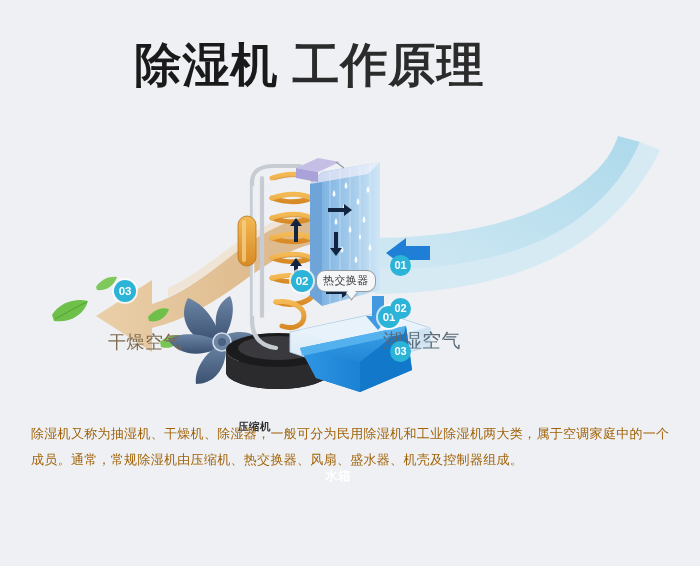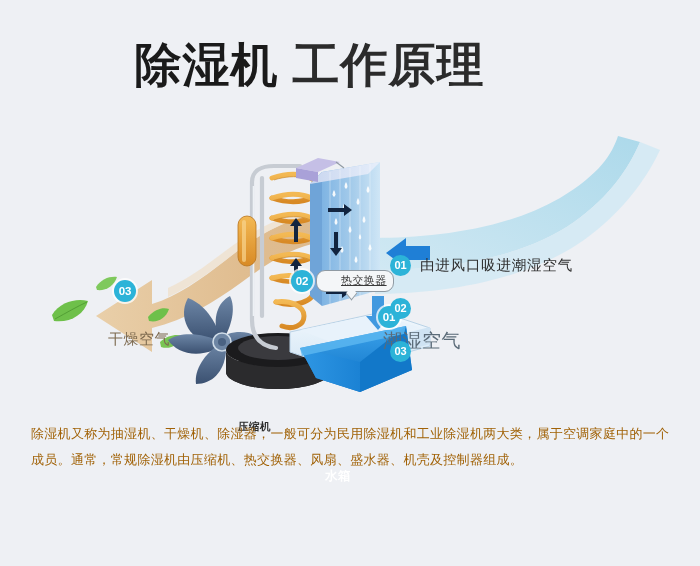--- a/index.html
+++ b/index.html
@@ -59,38 +59,37 @@
   }
 
   
   .dlabel {
     position: absolute;
     font-size: 12.5px;
     color: #4a4a4a;
     white-space: nowrap;
     letter-spacing: 0.5px;
   }
-  .dlabel.dry   { left: 108px; top: 210px; color: #7d6a4f; font-size: 15px; }
+  .dlabel.dry   { left: 108px; top: 210px; color: #7d6a4f; font-size: 18px; }
   .dlabel.humid { left: 383px; top: 208px; color: #5b6b78; font-size: 19px; }
   .dlabel.tank  { left: 325px; top: 348px; color: #ffffff; font-size: 12.5px; font-weight: bold;}
   .dlabel.comp  { left: 238px; top: 300px; color: #2e2e2e; font-size: 10.5px; font-weight: bold; }
 
   .bubble {
     position: absolute;
     left: 316px;
     top: 150px;
     border: 1.4px solid #8f9aa3;
     border-radius: 9px;
     background: #f4f6f8;
-    padding: 2px 6px 3px 24px;
+    padding: 2px 6px 3px 6px;
     font-size: 11px;
     color: #3b3b3b;
     white-space: nowrap;
     letter-spacing: 0.4px;
-    text-decoration: underline;
   }
   .bubble::after {
     content: "";
     position: absolute;
     left: 30px;
     bottom: -7px;
     width: 8px;
     height: 8px;
     background: #f4f6f8;
     border-right: 1.4px solid #8f9aa3;
@@ -381,21 +380,20 @@
     <div class="badge b01">01</div>
     <div class="dlabel dry">干燥空气</div>
     <div class="dlabel humid">潮湿空气</div>
     <div class="dlabel comp">压缩机</div>
     <div class="dlabel tank">水箱</div>
   </div>
 
   <div class="steplist">
     <div class="steprow">
       <div class="sbadge">01</div>
-      <div class="stext">由进风口吸进潮湿空气</div>
     </div>
     <div class="steprow">
       <div class="sbadge">02</div>
     </div>
     <div class="steprow">
       <div class="sbadge">03</div>
     </div>
   </div>
 
   <div class="body-copy">

